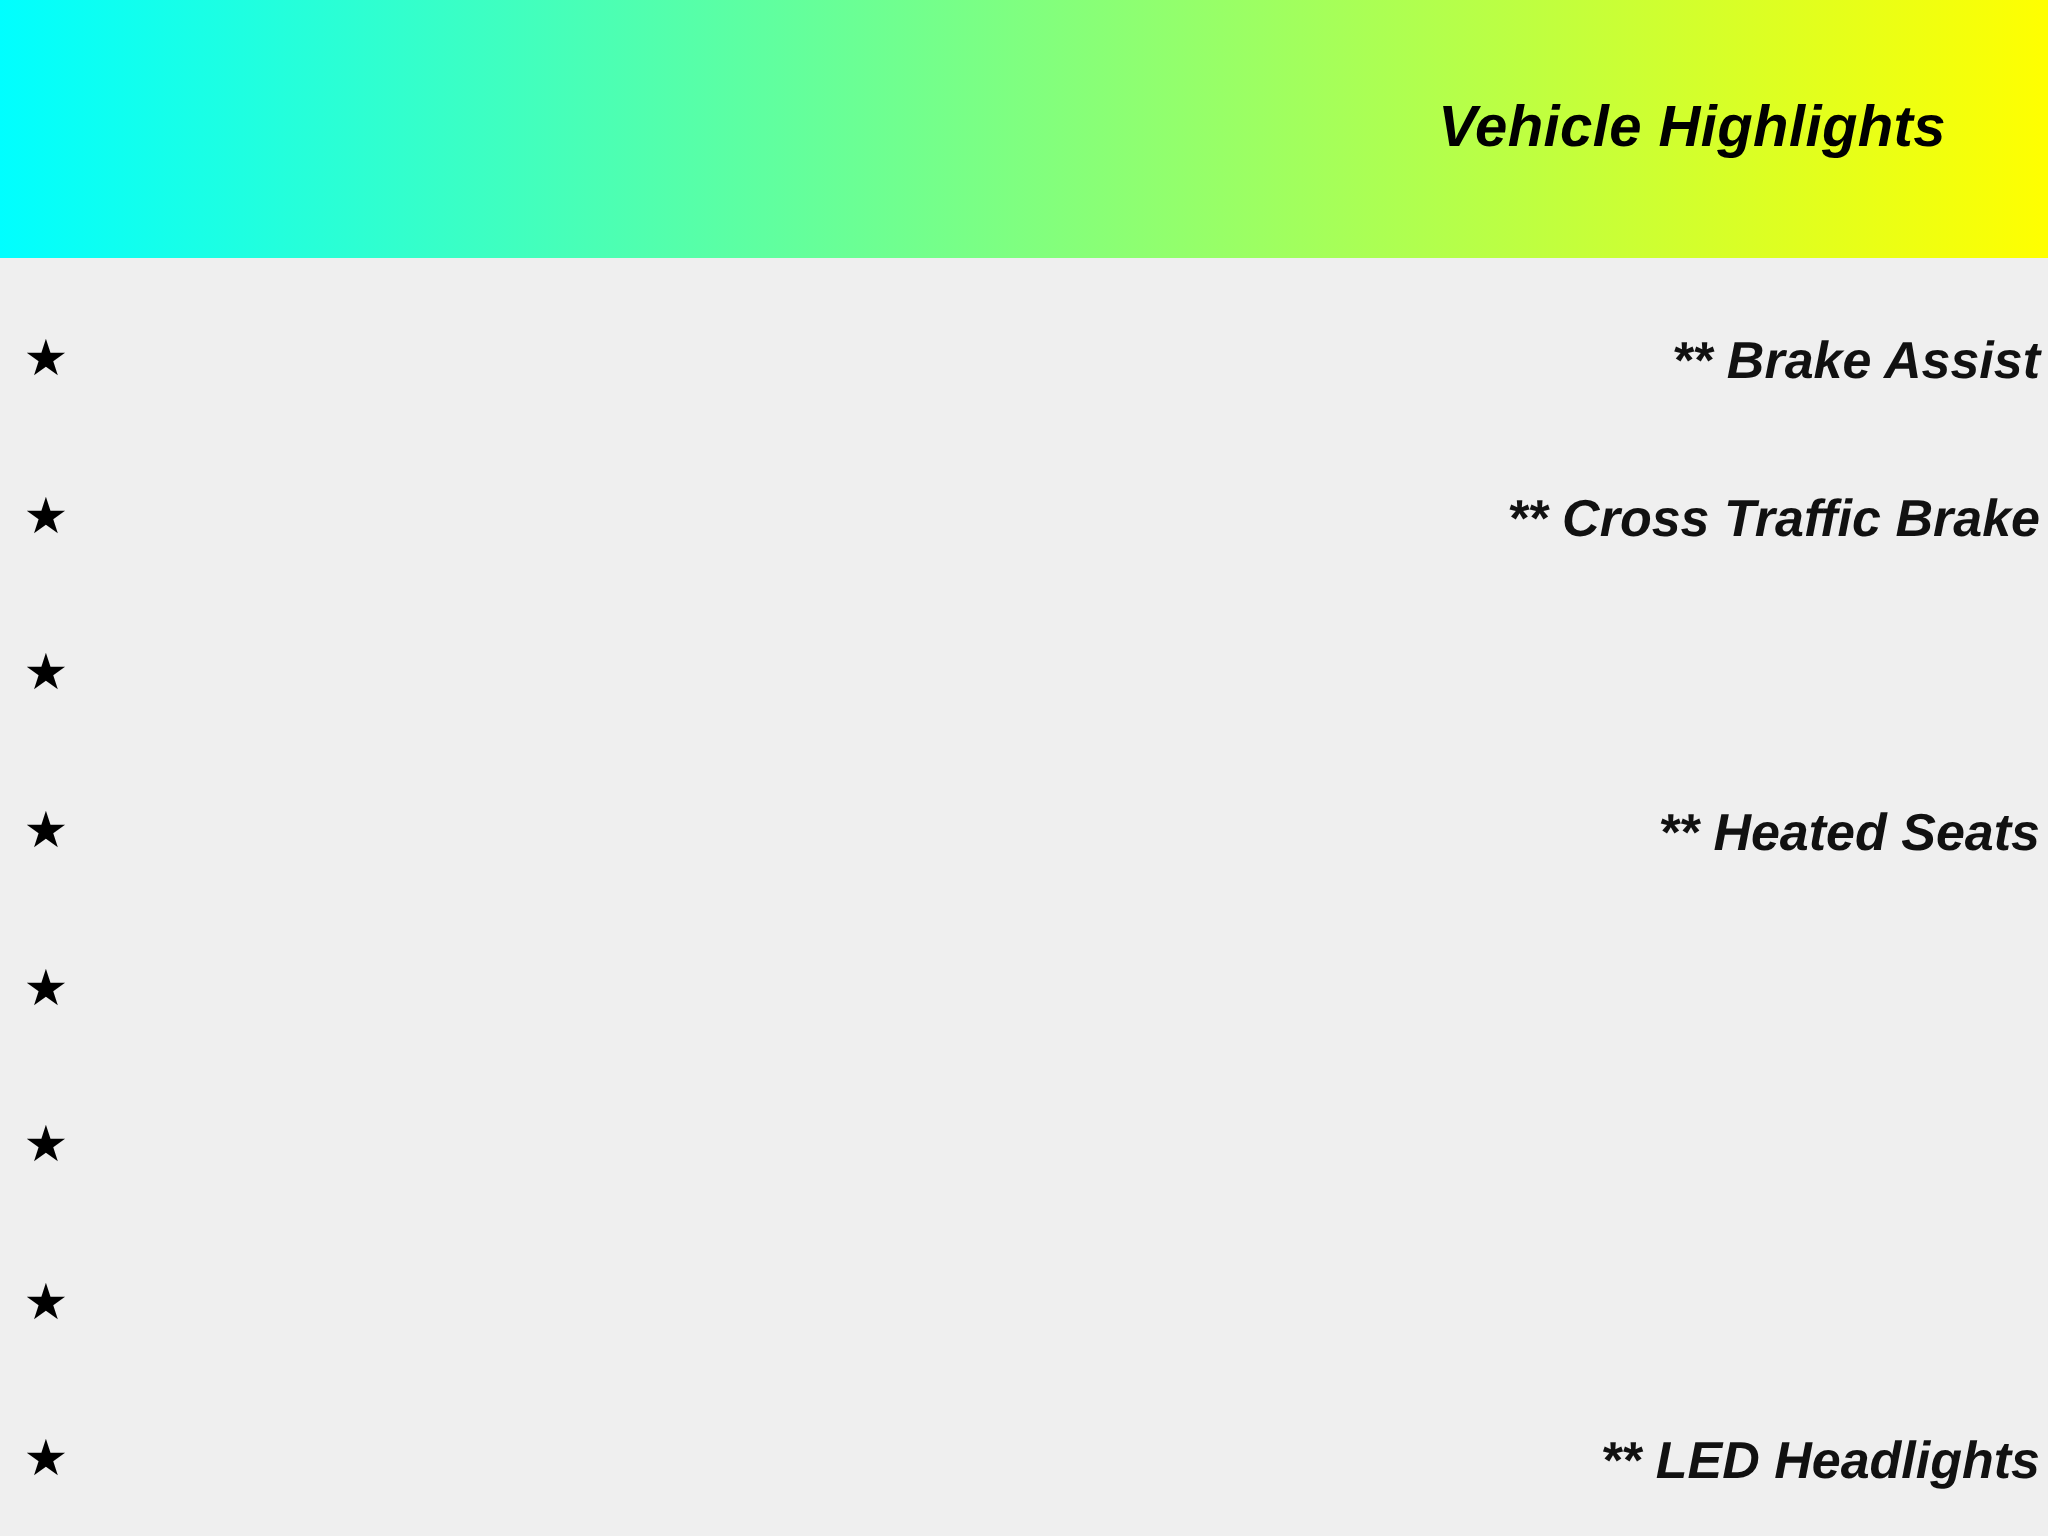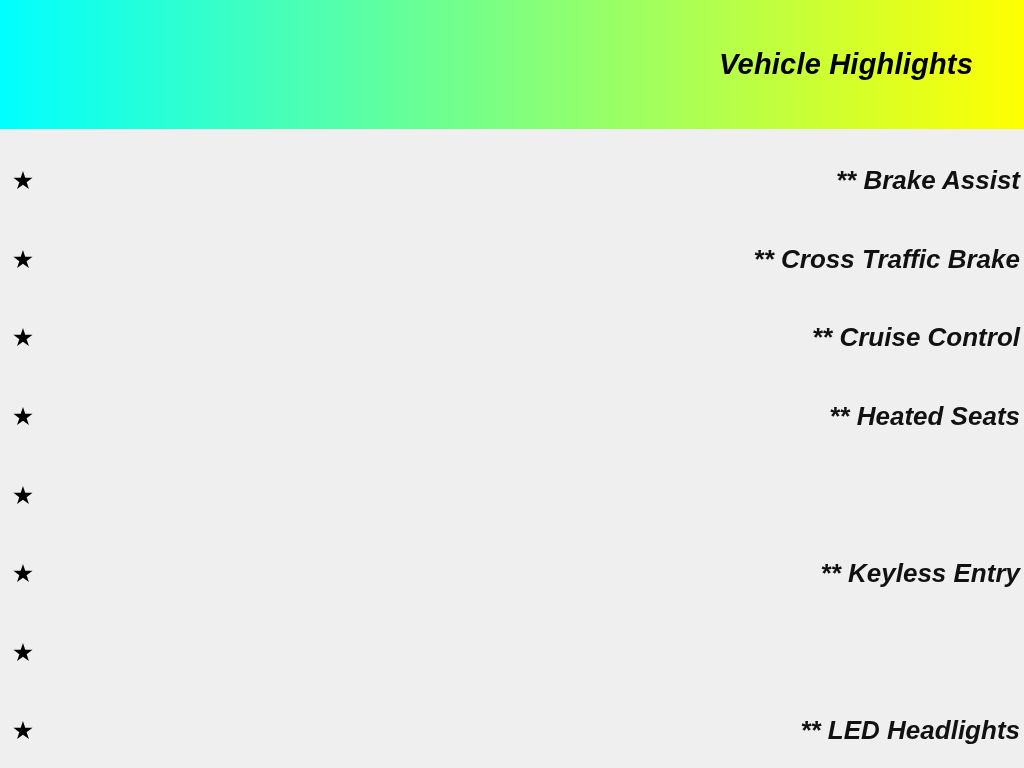--- a/index.html
+++ b/index.html
@@ -107,35 +107,33 @@
       <span class="item-label">** Brake Assist</span>
     </div>
 
     <div class="list-item">
       <span class="bullet-star">★</span>
       <span class="item-label">** Cross Traffic Brake</span>
     </div>
 
     <div class="list-item">
       <span class="bullet-star">★</span>
-      <span class="item-label">** Cruise Control</span>
     </div>
 
     <div class="list-item">
       <span class="bullet-star">★</span>
       <span class="item-label">** Heated Seats</span>
     </div>
 
     <div class="list-item">
       <span class="bullet-star">★</span>
     </div>
 
     <div class="list-item">
       <span class="bullet-star">★</span>
-      <span class="item-label">** Keyless Entry</span>
     </div>
 
     <div class="list-item">
       <span class="bullet-star">★</span>
     </div>
 
     <div class="list-item">
       <span class="bullet-star">★</span>
       <span class="item-label">** LED Headlights</span>
     </div>

